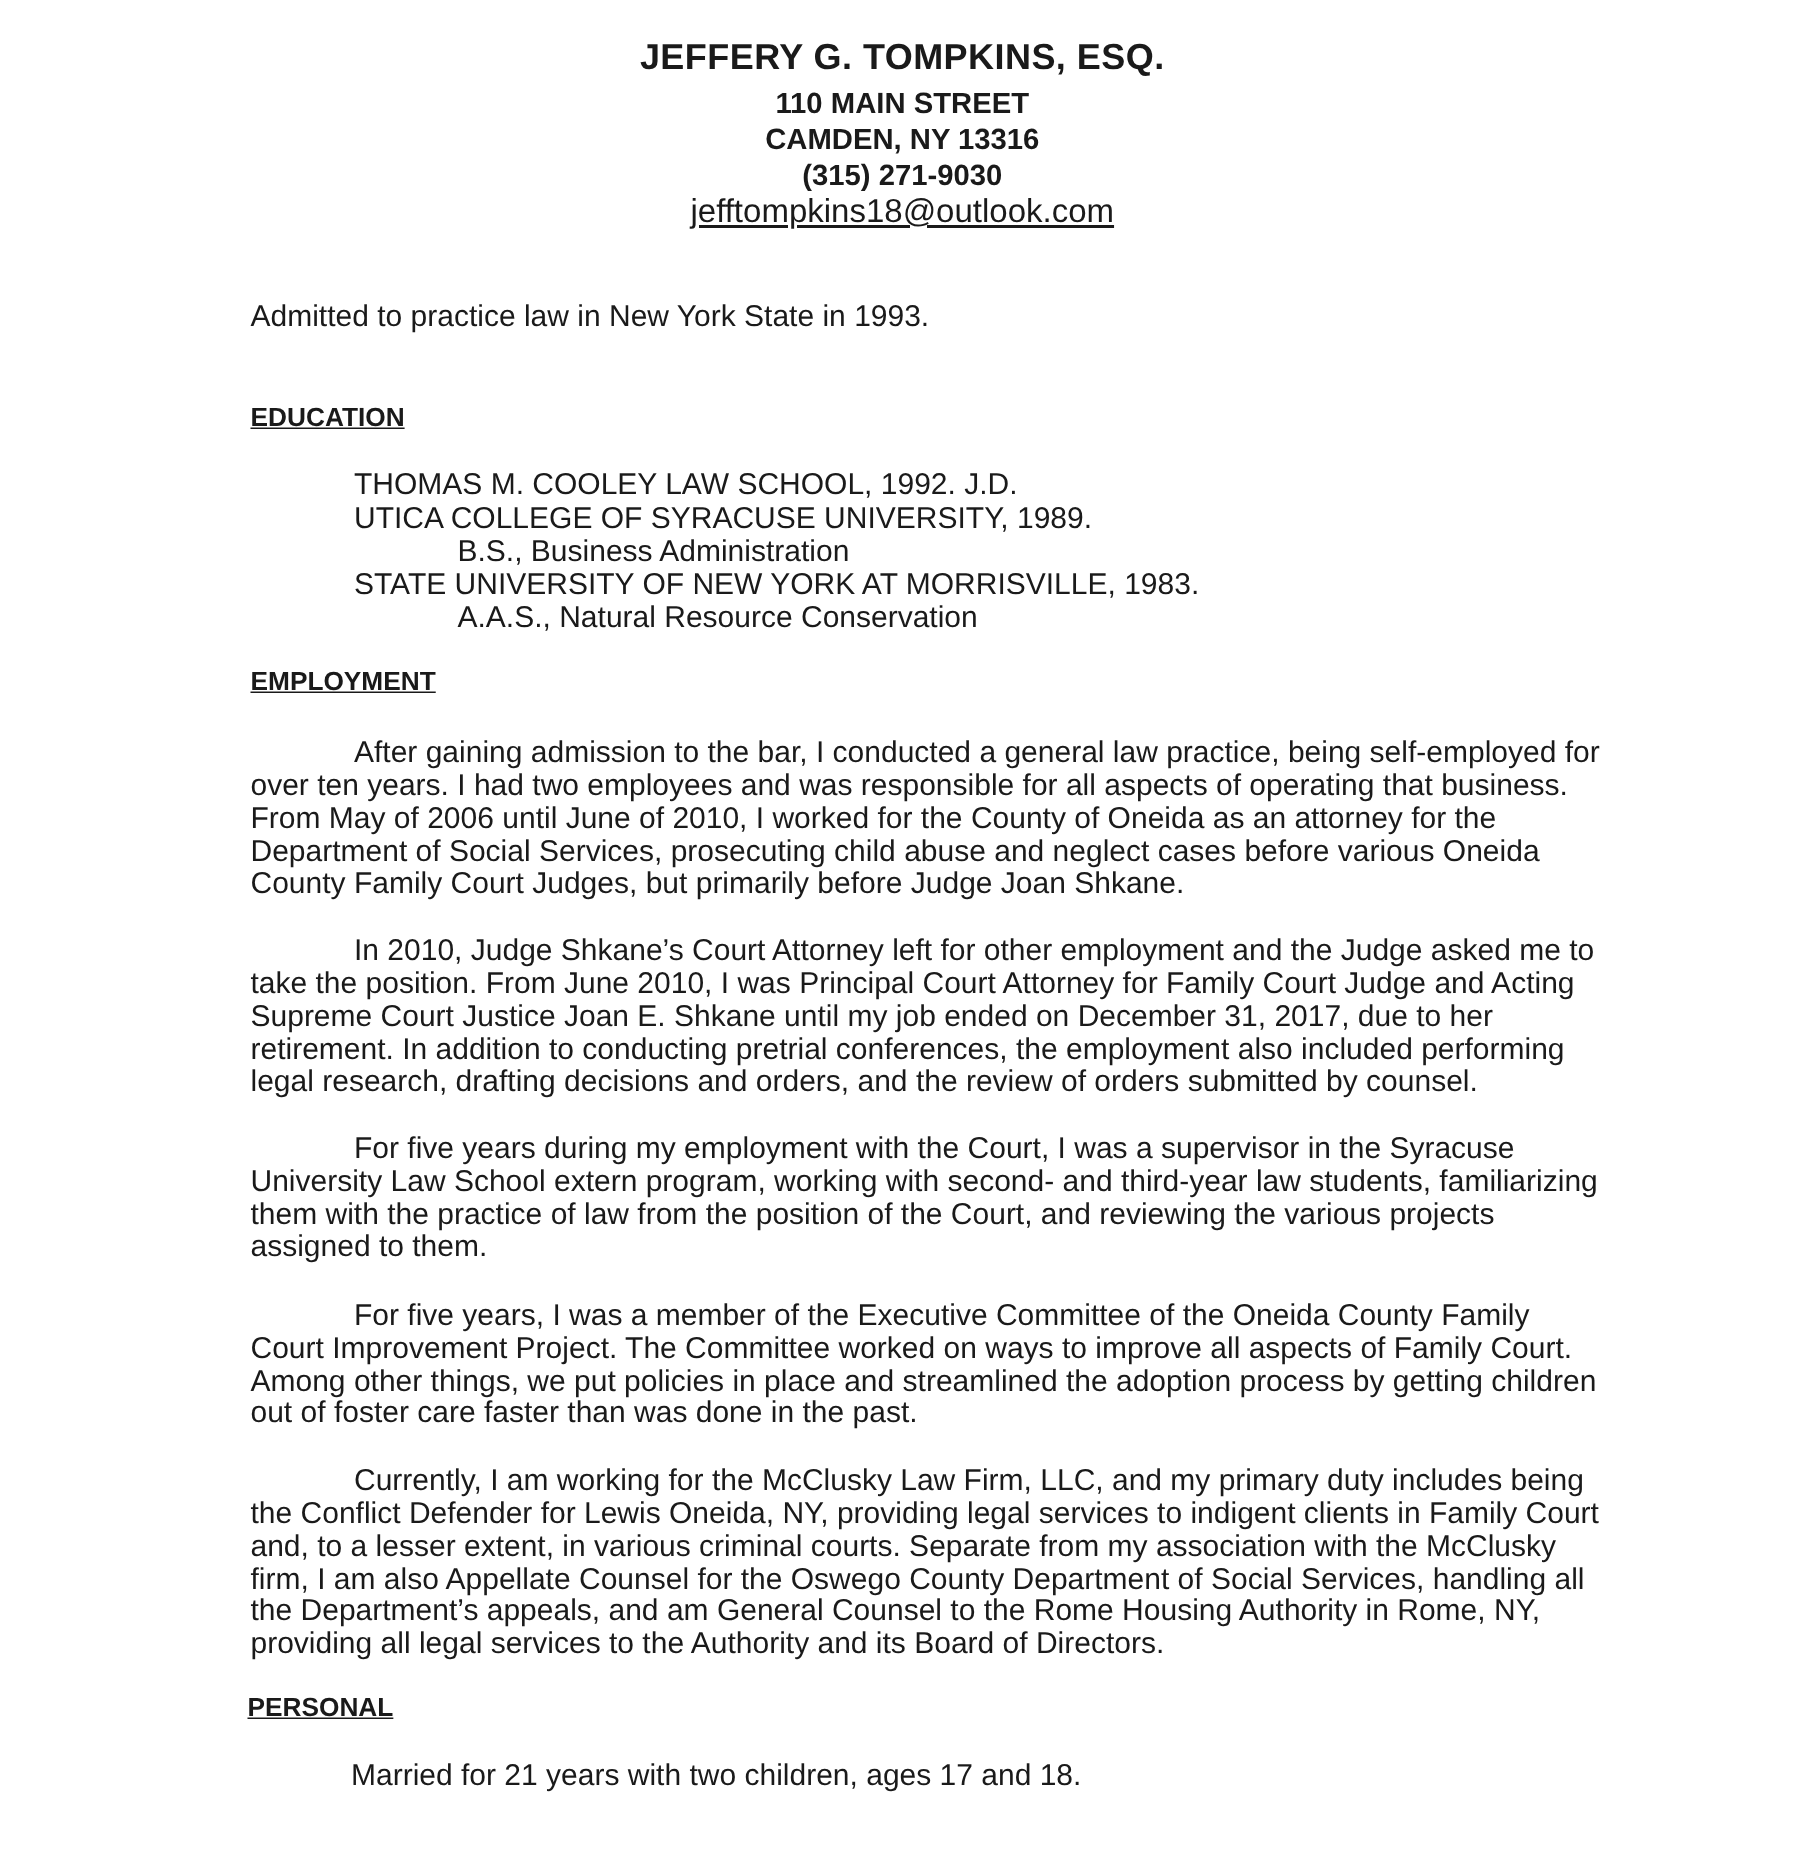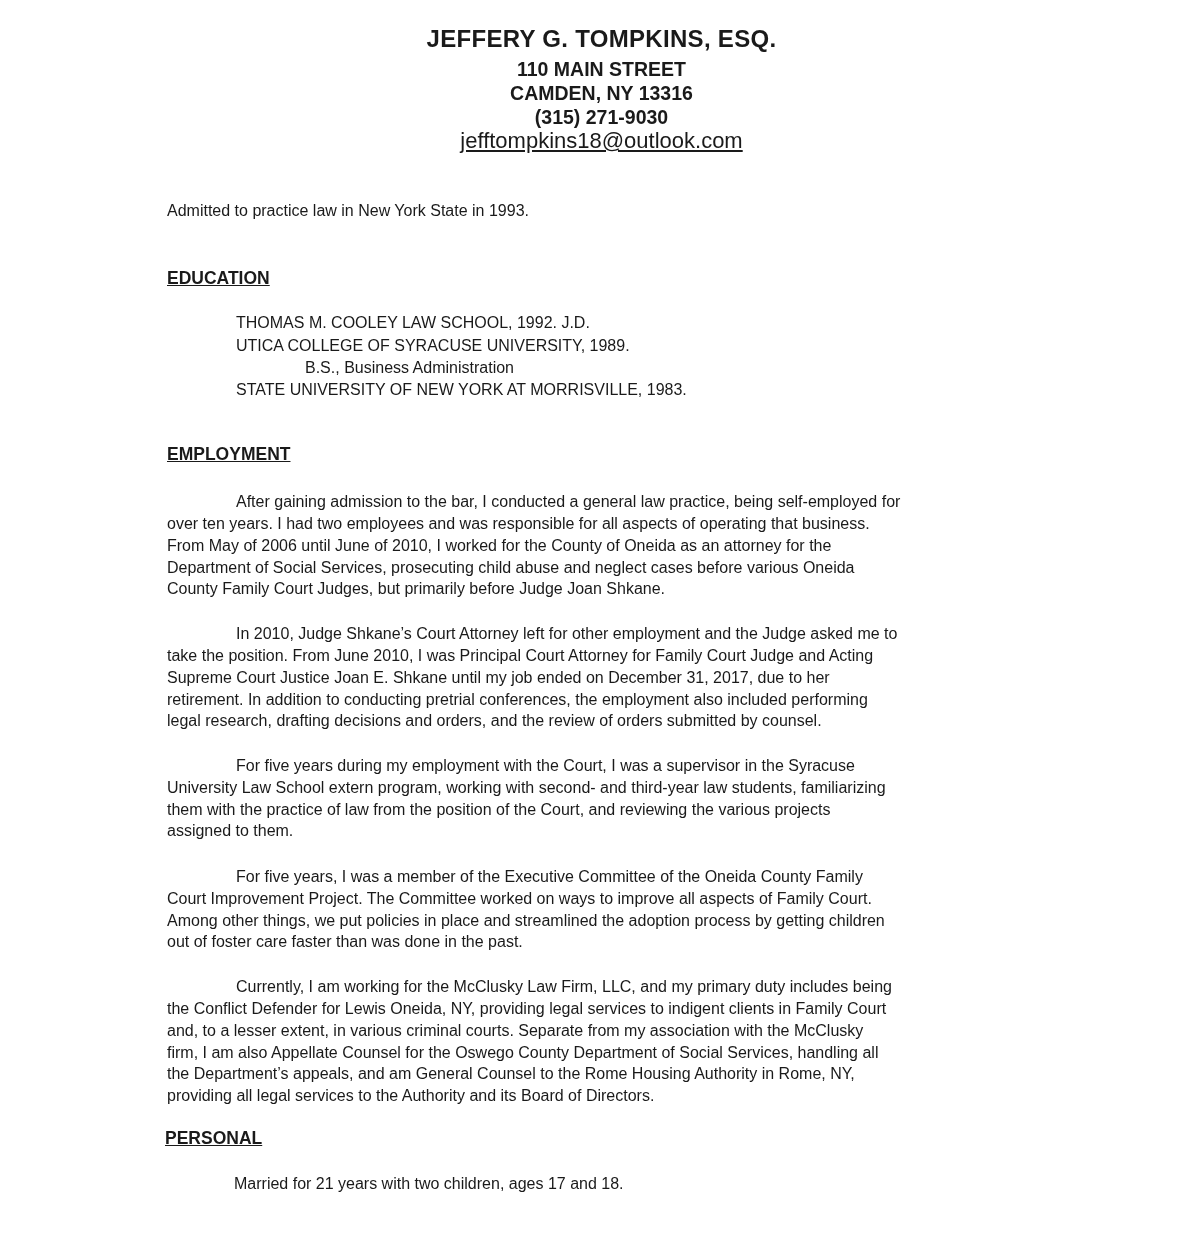--- a/index.html
+++ b/index.html
@@ -46,21 +46,21 @@
       top: 130px;
       font-size: 22px;
       line-height: 22px;
     }
     .email span {
       text-decoration: underline;
       color: #1a1a1a;
     }
     .line {
       position: absolute;
-      font-size: 16px;
+      font-size: 20px;
       line-height: 22px;
       white-space: nowrap;
       text-align: right;
     }
     .heading {
       position: absolute;
       left: 167px;
       font-size: 17.5px;
       font-weight: bold;
       text-decoration: underline;
@@ -83,20 +83,21 @@
     <span>jefftompkins18@outlook.com</span>
   </div>
 
   <div class="line l0" style="top:200px">Admitted to practice law in New York State in 1993.</div>
 
   <div class="heading" style="top:267px">EDUCATION</div>
   <div class="line ind1" style="top:312px">THOMAS M. COOLEY LAW SCHOOL, 1992. J.D.</div>
   <div class="line ind1" style="top:335px">UTICA COLLEGE OF SYRACUSE UNIVERSITY, 1989.</div>
   <div class="line ind2" style="top:357px">B.S., Business Administration</div>
   <div class="line ind1" style="top:379px">STATE UNIVERSITY OF NEW YORK AT MORRISVILLE, 1983.</div>
+  <div class="line ind2" style="top:401px">A.A.S., Natural Resource Conservation</div>
 
   <div class="heading" style="top:443px">EMPLOYMENT</div>
 
   <div>
     <div class="line ind1" style="top:491px">After gaining admission to the bar, I conducted a general law practice, being self-employed for</div>
     <div class="line l0" style="top:513px">over ten years.  I had two employees and was responsible for all aspects of operating that business.</div>
     <div class="line l0" style="top:535px">From May of 2006 until June of 2010, I worked for the County of Oneida as an attorney for the</div>
     <div class="line l0" style="top:557px">Department of Social Services, prosecuting child abuse and neglect cases before various Oneida</div>
     <div class="line l0" style="top:578px">County Family Court Judges, but primarily before Judge Joan Shkane.</div>
   </div>

